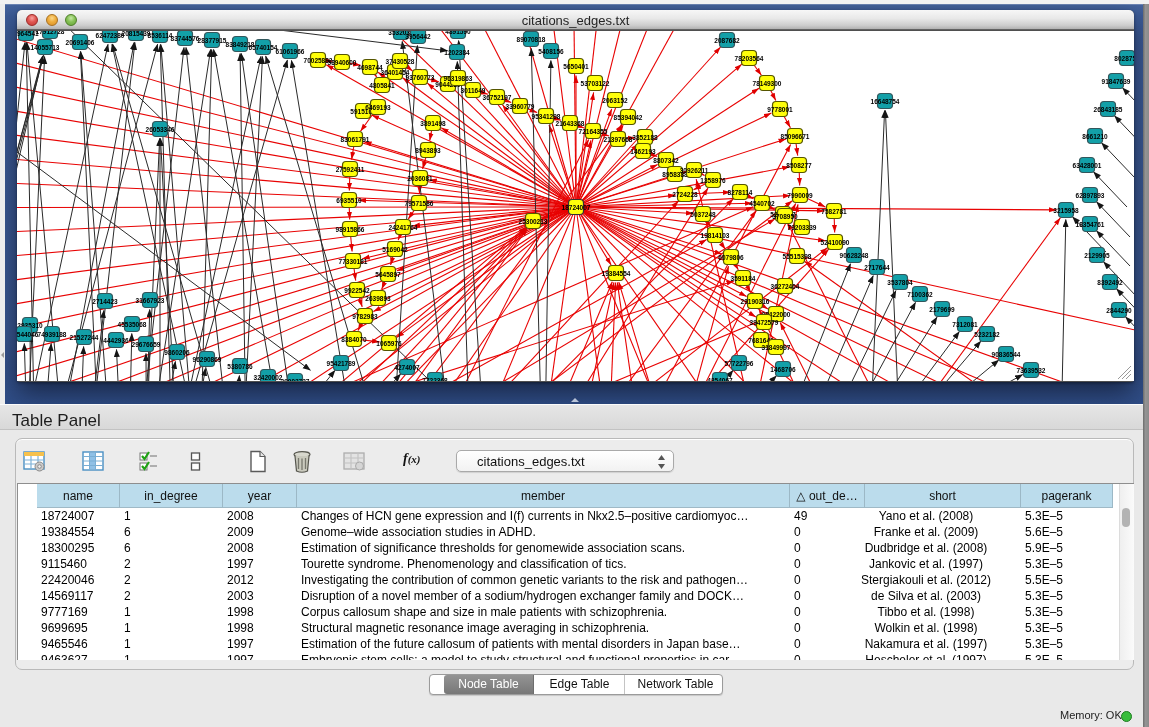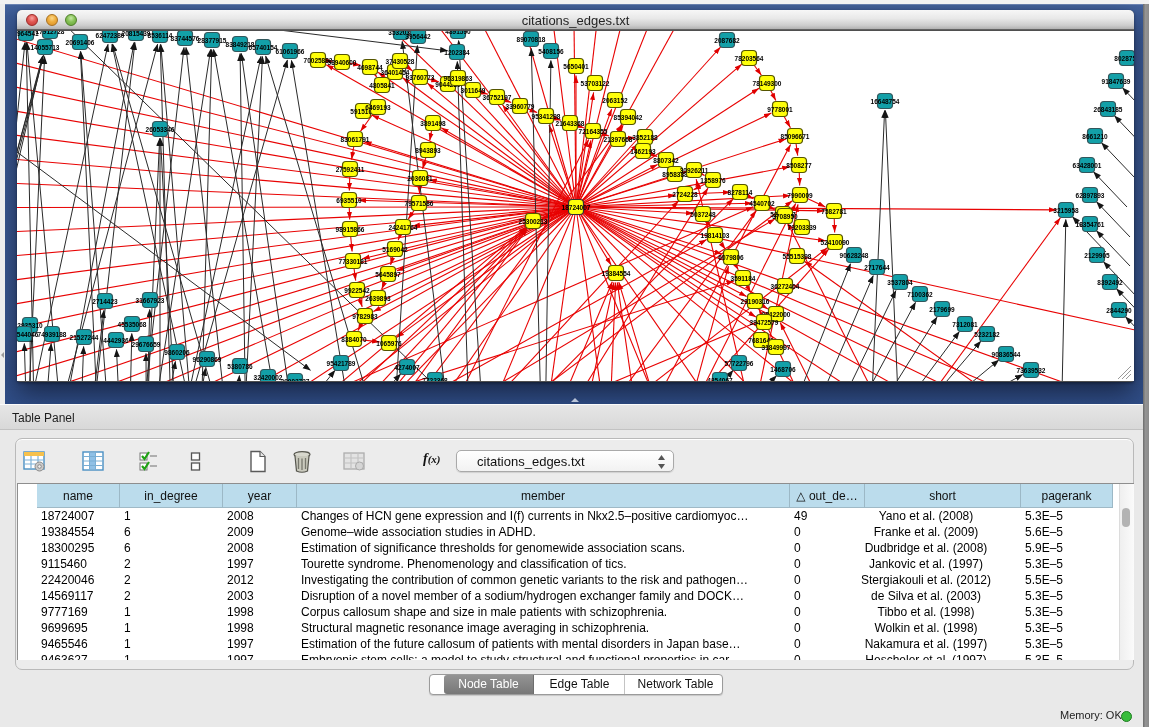--- a/index.html
+++ b/index.html
@@ -27,21 +27,21 @@
 #tl3 { left:48px; background:radial-gradient(circle at 50% 32%,#c5e8a5 0,#86c156 45%,#65a438 100%); border:1px solid #4e7f29;}
 #canvas { position:absolute; left:0; top:21px; width:1117px; height:350px; background:#fff; overflow:hidden; }
 
 #spl { left:571px; top:398px; width:0; height:0;
   border-left:4px solid transparent; border-right:4px solid transparent; border-bottom:4px solid #b9c4d8; }
 #lspl { left:1px; top:348px; width:0; height:0;
   border-top:3px solid transparent; border-bottom:3px solid transparent; border-right:3px solid #9a9a9a; }
 
 #tphead { left:0; top:404px; width:1143px; height:26px;
   background:linear-gradient(180deg,#e6e6e6,#d8d8d8); border-top:1px solid #fbfbfb; border-bottom:1px solid #c2c2c2; }
-#tphead .t { position:absolute; left:12px; top:6px; font-size:12px; color:#1d1d1d; }
+#tphead .t { position:absolute; left:12px; top:6px; font-size:17px; color:#1d1d1d; }
 #container { left:15px; top:438px; width:1119px; height:232px; background:#ececec;
   border:1px solid #b9b9b9; border-radius:7px; box-shadow:inset 0 1px 0 #fff; }
 
 .ticon { position:absolute; top:450px; }
 #dropdown { left:456px; top:450px; width:218px; height:22px; border:1px solid #a9a9a9; border-radius:5px;
   background:linear-gradient(180deg,#ffffff,#f2f2f2); box-shadow:0 1px 1px rgba(0,0,0,.12); }
 #dropdown .t { position:absolute; left:20px; top:3px; font-size:13px; color:#111; }
 
 #tbl { left:17px; top:483px; width:1117px; height:177px; background:#fff; overflow:hidden;
   border-top:1px solid #8e8e8e; border-left:1px solid #8e8e8e;padding-left:19px; }
@@ -679,21 +679,21 @@
   <ellipse cx="11" cy="4.5" rx="8" ry="2.8" fill="#d7d7cd" stroke="#55554d" stroke-width="1.2"></ellipse>
   <path d="M4 6 L5.5 21 Q11 23.5 16.5 21 L18 6" fill="#c9c9bd" stroke="#55554d" stroke-width="1.2"></path>
   <path d="M7.5 8 v11 M11 8.5 v11.5 M14.5 8 v11" stroke="#77776d" stroke-width="1.3"></path>
 </svg>
 <svg class="abs ticon" style="left:343px" width="22" height="23" viewBox="0 0 22 23">
   <rect x="1" y="3" width="20" height="16" fill="#e3e3e3" stroke="#adadad" stroke-width="1.3"></rect>
   <path d="M1 8 h20 M1 13 h20 M8 3 v16 M15 3 v16" stroke="#c2c2c2" stroke-width="1.1" fill="none"></path>
   <circle cx="16.5" cy="16" r="4" fill="#d5d5d5" stroke="#aaa"></circle>
 </svg>
 <div class="abs" style="left:403px; top:451px; width:26px; height:20px; font-size:14px; color:#111;
-  font-family:'Liberation Serif',serif; font-style:italic; font-weight:bold;margin-left:20px;">f<span style="font-size:11px">(x)</span></div>
+  font-family:'Liberation Serif',serif; font-style:italic; font-weight:bold;">f<span style="font-size:11px">(x)</span></div>
 <div class="abs" id="dropdown">
     <div class="t">citations_edges.txt</div>
   <svg class="abs" style="right:7px;top:4px" width="9" height="14" viewBox="0 0 9 14">
     <path d="M4.5 0 L8 5 H1 Z" fill="#555"></path>
       <path d="M4.5 14 L8 9 H1 Z" fill="#555"></path>
   </svg>
 </div>
 
 <div class="abs" id="tbl">
   <div id="thead">

